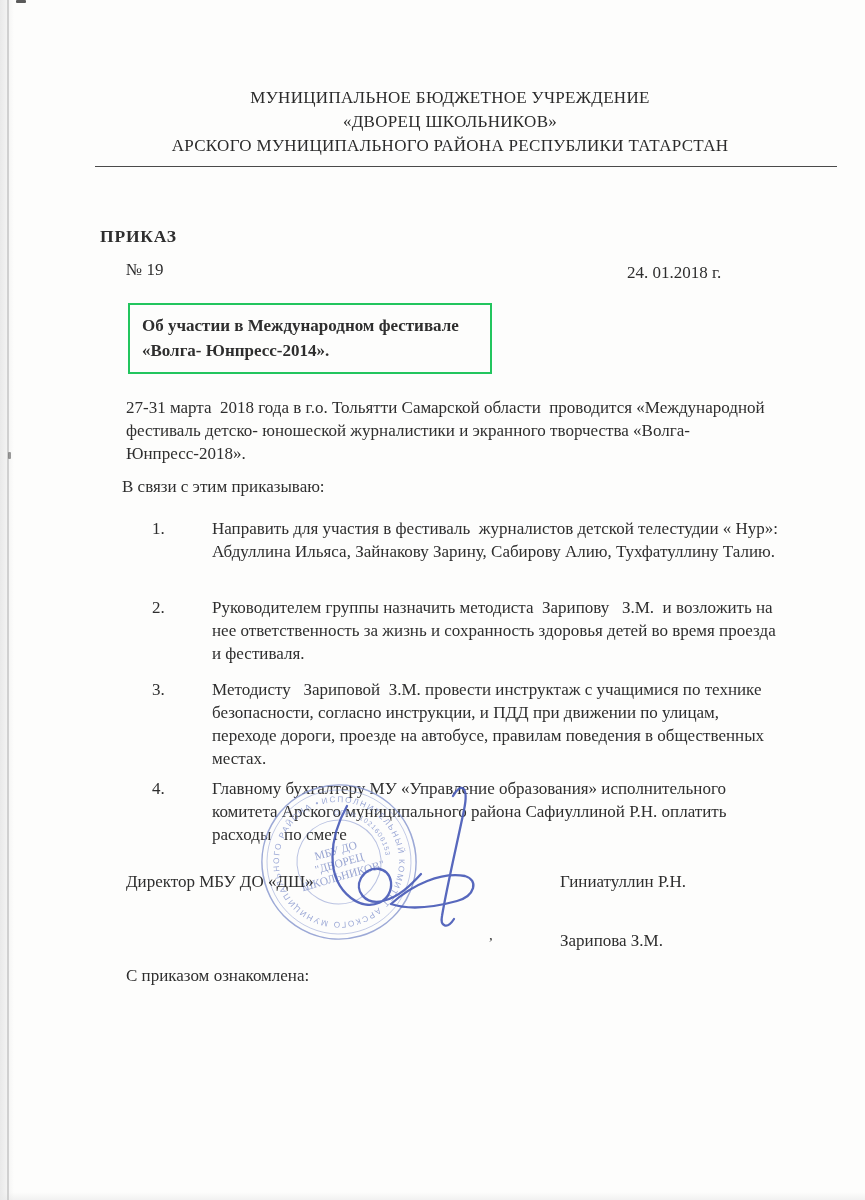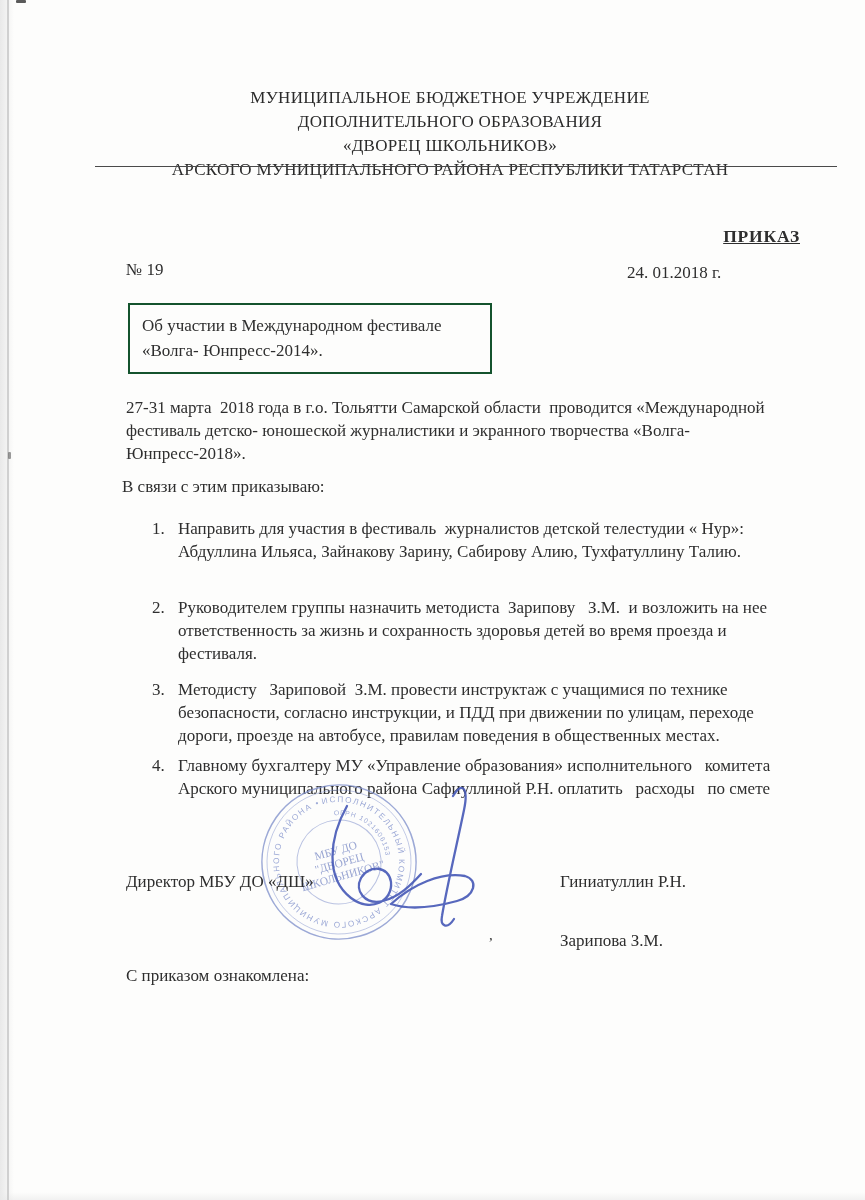--- a/index.html
+++ b/index.html
@@ -10,53 +10,52 @@
     color:#2e2e2e;
   }
   .page-shade{position:absolute;inset:0;pointer-events:none;
     background:linear-gradient(90deg, #e9e9e9 0px, rgba(255,255,255,0) 14px),
                linear-gradient(0deg, rgba(230,230,230,.5) 0px, rgba(255,255,255,0) 8px);}
   .scan-edge{position:absolute;left:7px;top:0;width:2px;height:1200px;background:#c7c7c7;opacity:.8;}
   .speck{position:absolute;background:#5a5a5a;border-radius:1px;}
   .hdr{position:absolute;left:100px;top:86px;width:700px;text-align:center;
        font-size:17px;line-height:24px;letter-spacing:.3px;color:#2b2b2b;}
   .hdr-rule{position:absolute;left:95px;top:166px;width:742px;height:1px;background:#4a4a4a;}
-  .order-title{position:absolute;left:100px;top:226px;width:700px;text-align:right;
-       font-weight:bold;font-size:17.5px;letter-spacing:.8px;text-decoration:underline;}
+  .order-title{position:absolute;left:100px;top:226px;width:700px;text-align:left;
+       font-weight:bold;font-size:17.5px;letter-spacing:.8px;}
   .order-number{position:absolute;left:126px;top:260px;font-size:17px;}
   .order-date{position:absolute;left:627px;top:263px;font-size:17px;}
   .subject-box{position:absolute;left:128px;top:303px;width:338px;min-height:36px;
-       border:2px solid #14532d;padding:8px 10px 9px 12px;
-       font-weight:normal;font-size:17px;line-height:25px;}
+       border:2px solid #22c55e;padding:8px 10px 9px 12px;
+       font-weight:bold;font-size:17px;line-height:25px;}
   .intro{position:absolute;left:126px;top:396px;width:668px;
        font-size:17px;line-height:23px;white-space:pre-wrap;}
   .lead{position:absolute;left:122px;top:477px;font-size:17px;}
   .items{position:absolute;left:152px;top:517px;width:632px;list-style:none;margin:0;padding:0;}
   .items li{display:flex;font-size:17px;line-height:23px;}
   .items li .num{width:26px;flex:0 0 26px;}
-  .items li .txt{flex:1;white-space:pre-wrap;}
+  .items li .txt{flex:1;white-space:pre-wrap;margin-left:34px;}
   .items li.gap-lg{margin-bottom:33px;}
   .items li.gap-md{margin-bottom:13px;}
   .items li.gap-sm{margin-bottom:7px;}
   .sig-row{position:absolute;font-size:17px;}
   .stamp-wrap{position:absolute;left:237px;top:760px;width:204px;height:204px;}
   .signature-wrap{position:absolute;left:295px;top:768px;width:210px;height:175px;}
   .comma-mark{position:absolute;left:489px;top:927px;color:#3a3a3a;font-size:15px;}
 </style>
 </head>
 <body>
 
 <div class="page-shade"></div>
 <div class="scan-edge"></div>
 <div class="speck" style="left:16px;top:0;width:10px;height:3px;"></div>
 <div class="speck" style="left:8px;top:452px;width:3px;height:7px;opacity:.6;"></div>
 
 <div class="hdr">
   <div>МУНИЦИПАЛЬНОЕ БЮДЖЕТНОЕ УЧРЕЖДЕНИЕ</div>
-  <div>ДОПОЛНИТЕЛЬНОГО ОБРАЗОВАНИЯ</div>
   <div>«ДВОРЕЦ ШКОЛЬНИКОВ»</div>
   <div>АРСКОГО МУНИЦИПАЛЬНОГО РАЙОНА РЕСПУБЛИКИ ТАТАРСТАН</div>
 </div>
 <div class="hdr-rule"></div>
 
 <div class="order-title">ПРИКАЗ</div>
 <div class="order-number">№ 19</div>
 <div class="order-date">24. 01.2018 г.</div>
 
 <div class="subject-box">

